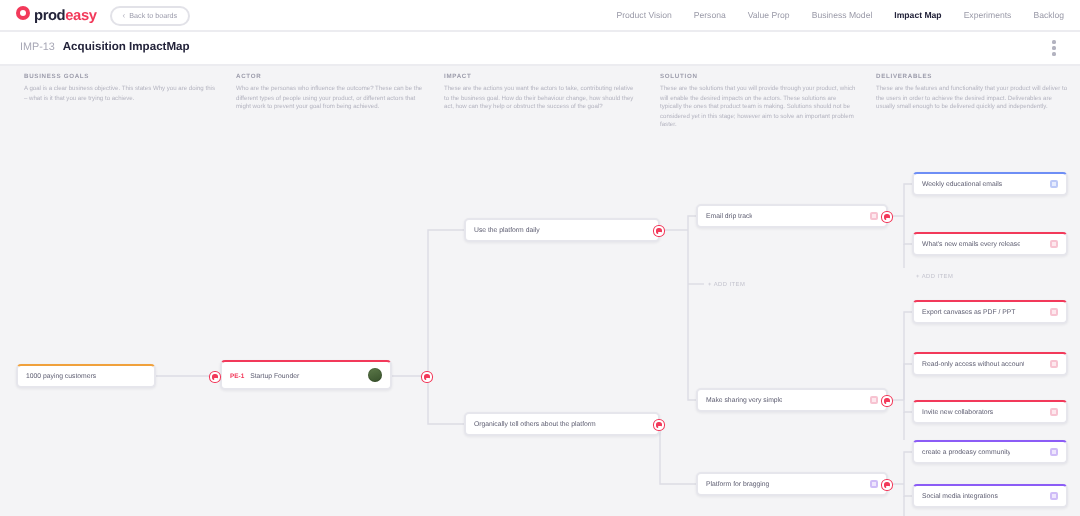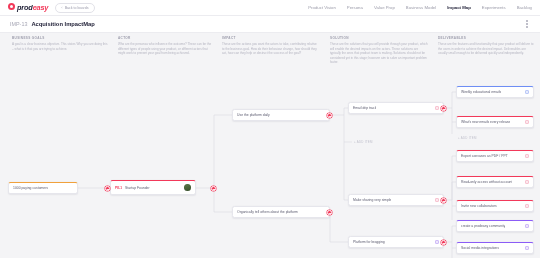--- a/index.html
+++ b/index.html
@@ -11,21 +11,21 @@
   }
 
   
   .topbar {
     height: 16px; background: #ffffff;
     display: flex; align-items: center;
     padding: 0 8px; gap: 7px;
     border-bottom: 1px solid #ececf0;
     position: relative;
   }
-  .logo { display: flex; align-items: flex-start; gap: 2px; font-style: italic; }
+  .logo { display: flex; align-items: flex-start; gap: 2px; }
   .logo-mark {
     width: 7px; height: 7px; border-radius: 50%;
     background: #f2395a; position: relative;
   }
   .logo-mark::after{
     content:""; position:absolute; left:1.6px; top:1.6px;
     width:3.2px; height:3.2px; border-radius:50%; background:#fff;
   }
   .logo-text { font-size: 7.4px; font-weight: bold; letter-spacing: -.2px; }
   .logo-text .a { color: #24243a; }

